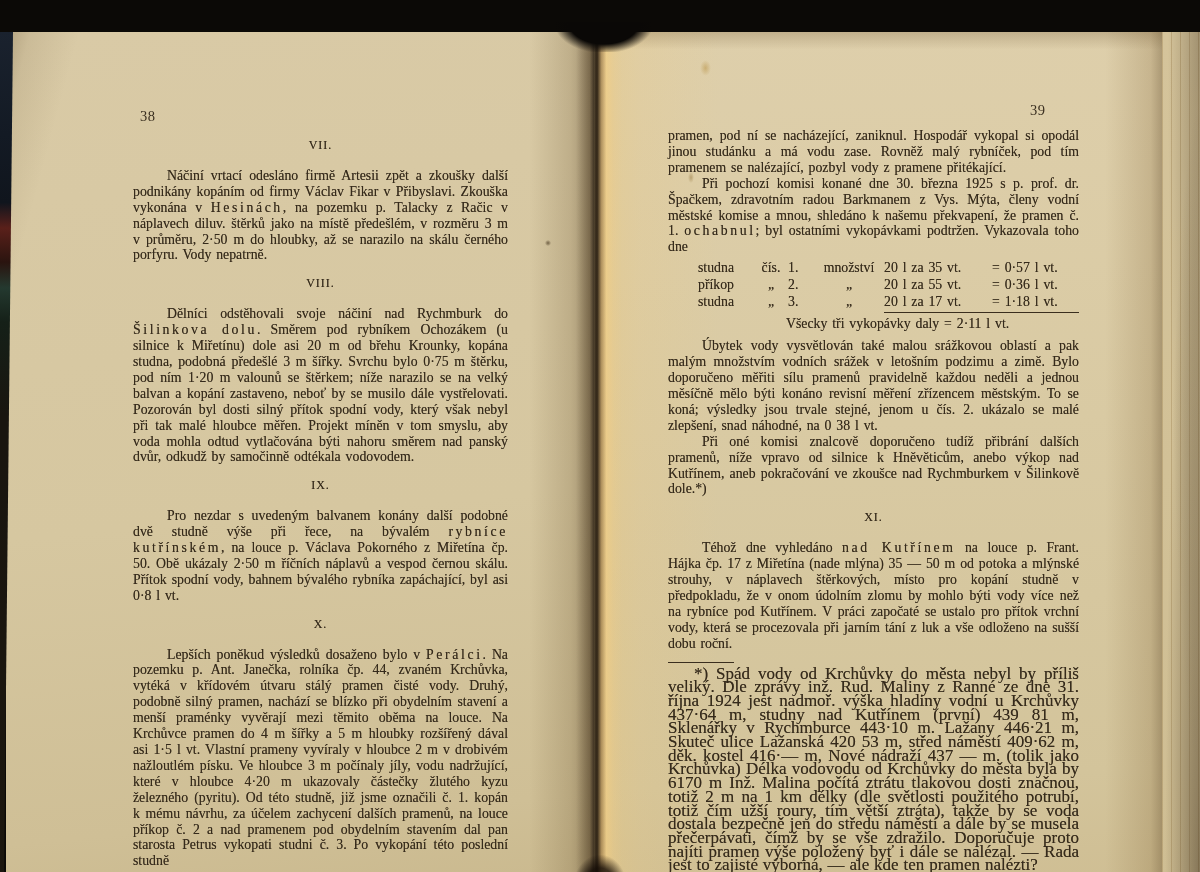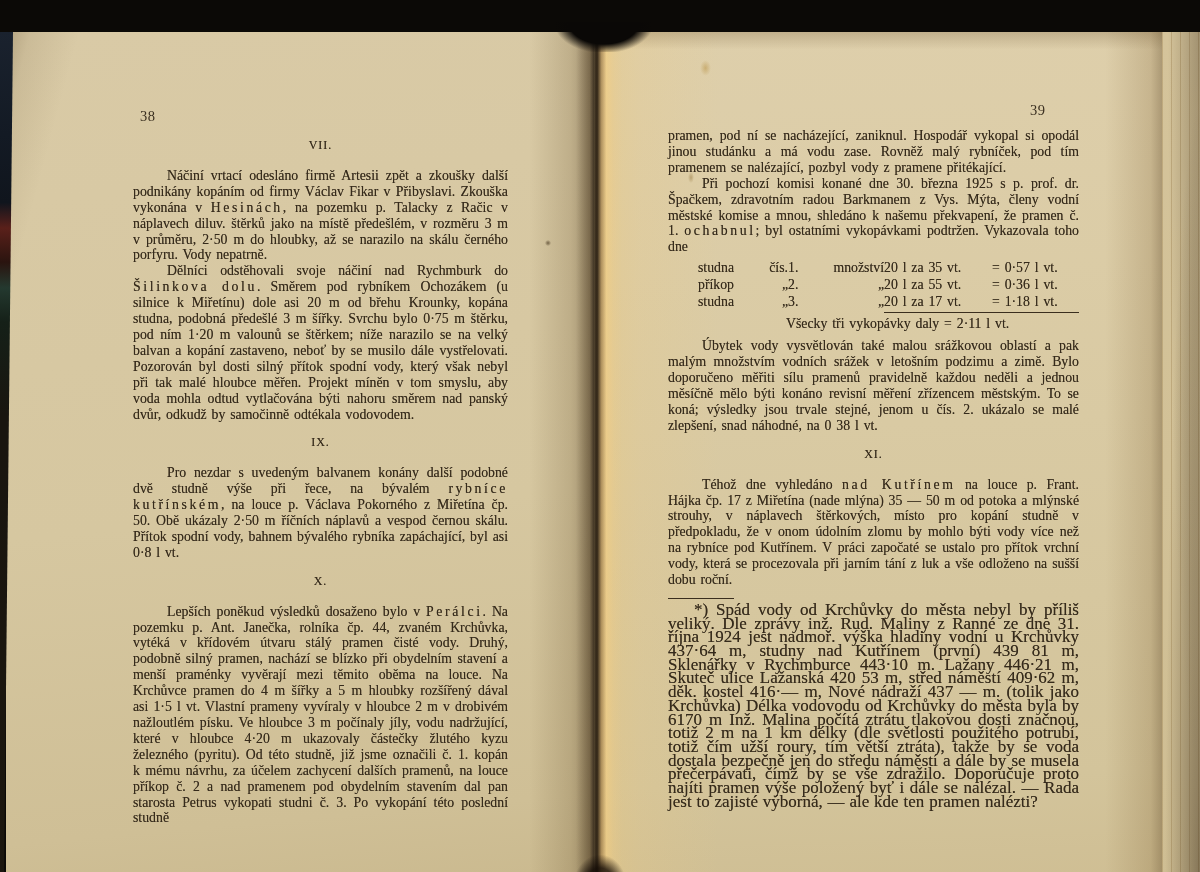--- a/index.html
+++ b/index.html
@@ -59,21 +59,21 @@
   .para.noindent{text-indent:0;}
   .heading{text-align:center;font-size:12px;letter-spacing:1px;margin:13px 0 14px;text-indent:0;}
   .col .heading:first-child{margin-top:0;}
   .sp{letter-spacing:2.6px;}
 
   
   .mtable{margin:4px 0 6px;}
   .trow{display:grid;grid-template-columns:56px 34px 26px 70px 108px auto;
     padding-left:30px;line-height:17px;}
   .tcell{white-space:nowrap;}
-  .tc2,.tc4{text-align:right;}
+  .tc2,.tc4{text-align:center;}
   .trow.u .tc5,.trow.u .tc6{border-bottom:1.4px solid #3a2e1e;padding-bottom:2px;}
   .ttotal{margin-left:118px;margin-top:2px;line-height:17px;white-space:nowrap;}
 
   
   .footnote{margin-top:10px;}
   .fn-rule{width:66px;border-top:1.3px solid #3a2e1e;margin:0 0 4px 0;}
   .fn-text{font-size:17px;line-height:13.7px;text-align:justify;
     text-indent:26px;margin:0;word-spacing:.6px;}
 </style>
 </head>
@@ -91,20 +91,21 @@
   <div class="stain stain-a"></div>
   <div class="stain stain-b"></div>
   <div class="stain stain-c"></div>
 
   <div class="pageno pageno-left">38</div>
   <div class="pageno pageno-right">39</div>
 
   <div class="col col-left">
       <div class="heading">VII.</div>
       <p class="para">Náčiní vrtací odesláno firmě Artesii zpět a zkoušky další podnikány kopáním od firmy Václav Fikar v Přibyslavi. Zkouška vykonána v <span class="sp">Hesinách</span>, na pozemku p. Talacky z Račic v náplavech diluv. štěrků jako na místě předešlém, v rozměru 3 m v průměru, 2·50 m do hloubky, až se narazilo na skálu černého porfyru. Vody nepatrně.</p>
+      <div class="heading">VIII.</div>
       <p class="para">Dělníci odstěhovali svoje náčiní nad Rychmburk do <span class="sp">Šilinkova dolu</span>. Směrem pod rybníkem Ochozákem (u silnice k Miřetínu) dole asi 20 m od břehu Krounky, kopána studna, podobná předešlé 3 m šířky. Svrchu bylo 0·75 m štěrku, pod ním 1·20 m valounů se štěrkem; níže narazilo se na velký balvan a kopání zastaveno, neboť by se musilo dále vystřelovati. Pozorován byl dosti silný přítok spodní vody, který však nebyl při tak malé hloubce měřen. Projekt míněn v tom smyslu, aby voda mohla odtud vytlačována býti nahoru směrem nad panský dvůr, odkudž by samočinně odtékala vodovodem.</p>
       <div class="heading">IX.</div>
       <p class="para">Pro nezdar s uvedeným balvanem konány další podobné dvě studně výše při řece, na bývalém <span class="sp">rybníce kutřínském</span>, na louce p. Václava Pokorného z Miřetína čp. 50. Obě ukázaly 2·50 m říčních náplavů a vespod černou skálu. Přítok spodní vody, bahnem bývalého rybníka zapáchající, byl asi 0·8 l vt.</p>
       <div class="heading">X.</div>
       <p class="para">Lepších poněkud výsledků dosaženo bylo v <span class="sp">Perálci</span>. Na pozemku p. Ant. Janečka, rolníka čp. 44, zvaném Krchůvka, vytéká v křídovém útvaru stálý pramen čisté vody. Druhý, podobně silný pramen, nachází se blízko při obydelním stavení a menší praménky vyvěrají mezi těmito oběma na louce. Na Krchůvce pramen do 4 m šířky a 5 m hloubky rozšířený dával asi 1·5 l vt. Vlastní prameny vyvíraly v hloubce 2 m v drobivém nažloutlém písku. Ve hloubce 3 m počínaly jíly, vodu nadržující, které v hloubce 4·20 m ukazovaly částečky žlutého kyzu železného (pyritu). Od této studně, již jsme označili č. 1. kopán k mému návrhu, za účelem zachycení dalších pramenů, na louce příkop č. 2 a nad pramenem pod obydelním stavením dal pan starosta Petrus vykopati studni č. 3. Po vykopání této poslední studně</p>
     </div>
   <div class="col col-right">
       <p class="para noindent">pramen, pod ní se nacházející, zaniknul. Hospodář vykopal si opodál jinou studánku a má vodu zase. Rovněž malý rybníček, pod tím pramenem se nalézající, pozbyl vody z pramene přitékající.</p>
       <p class="para">Při pochozí komisi konané dne 30. března 1925 s p. prof. dr. Špačkem, zdravotním radou Barkmanem z Vys. Mýta, členy vodní městské komise a mnou, shledáno k našemu překvapení, že pramen č. 1. <span class="sp">ochabnul</span>; byl ostatními vykopávkami podtržen. Vykazovala toho dne</p>
       <div class="mtable">
@@ -128,20 +129,21 @@
           <span class="tcell tc1">studna</span>
           <span class="tcell tc2">„</span>
           <span class="tcell tc3">3.</span>
           <span class="tcell tc4">„</span>
           <span class="tcell tc5">20 l za 17 vt.</span>
           <span class="tcell tc6">= 1·18 l vt.</span>
         </div>
         <div class="ttotal">Všecky tři vykopávky daly = 2·11 l vt.</div>
       </div>
       <p class="para">Úbytek vody vysvětlován také malou srážkovou oblastí a pak malým množstvím vodních srážek v letošním podzimu a zimě. Bylo doporučeno měřiti sílu pramenů pravidelně každou neděli a jednou měsíčně mělo býti konáno revisní měření zřízencem městským. To se koná; výsledky jsou trvale stejné, jenom u čís. 2. ukázalo se malé zlepšení, snad náhodné, na 0 38 l vt.</p>
+      <p class="para">Při oné komisi znalcově doporučeno tudíž přibrání dalších pramenů, níže vpravo od silnice k Hněvěticům, anebo výkop nad Kutřínem, aneb pokračování ve zkoušce nad Rychmburkem v Šilinkově dole.*)</p>
       <div class="heading">XI.</div>
       <p class="para">Téhož dne vyhledáno <span class="sp">nad Kutřínem</span> na louce p. Frant. Hájka čp. 17 z Miřetína (nade mlýna) 35 — 50 m od potoka a mlýnské strouhy, v náplavech štěrkových, místo pro kopání studně v předpokladu, že v onom údolním zlomu by mohlo býti vody více než na rybníce pod Kutřínem. V práci započaté se ustalo pro přítok vrchní vody, která se procezovala při jarním tání z luk a vše odloženo na sušší dobu roční.</p>
       <div class="footnote">
         <div class="fn-rule"></div>
         <p class="fn-text">*) Spád vody od Krchůvky do města nebyl by příliš veliký. Dle zprávy inž. Rud. Maliny z Ranné ze dne 31. října 1924 jest nadmoř. výška hladiny vodní u Krchůvky 437·64 m, studny nad Kutřínem (první) 439 81 m, Sklenářky v Rychmburce 443·10 m. Lažany 446·21 m, Skuteč ulice Lažanská 420 53 m, střed náměstí 409·62 m, děk. kostel 416·— m, Nové nádraží 437 — m. (tolik jako Krchůvka) Délka vodovodu od Krchůvky do města byla by 6170 m Inž. Malina počítá ztrátu tlakovou dosti značnou, totiž 2 m na 1 km délky (dle světlosti použitého potrubí, totiž čím užší roury, tím větší ztráta), takže by se voda dostala bezpečně jen do středu náměstí a dále by se musela přečerpávati, čímž by se vše zdražilo. Doporučuje proto najíti pramen výše položený byť i dále se nalézal. — Rada jest to zajisté výborná, — ale kde ten pramen nalézti?</p>
       </div>
     </div>
 </div>
 
 </body></html>

